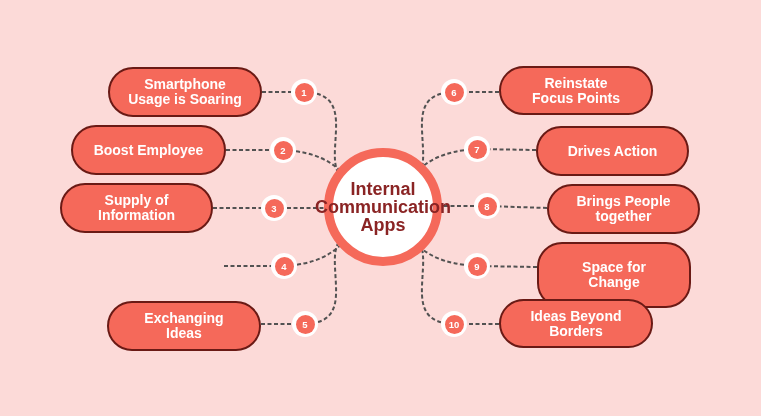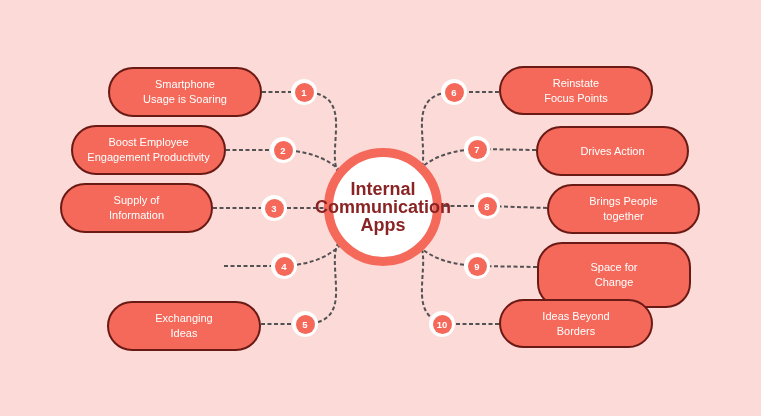--- a/index.html
+++ b/index.html
@@ -9,21 +9,21 @@
     font-family:"Liberation Sans", sans-serif;
   }
   svg.connectors { position:absolute; left:0; top:0; }
   .pill {
     position:absolute; box-sizing:border-box;
     display:flex; flex-direction:column; align-items:center; justify-content:center;
     background:var(--node-fill,#f5695a);
     border:2.5px solid var(--node-border,#6a1a15);
     border-radius:25px;
     color:var(--node-text,#ffffff);
-    font-weight:400; font-size:11px; line-height:15px; text-align:center;
+    font-weight:700; font-size:14px; line-height:15px; text-align:center;
   }
   .pill .line { display:block; }
   .badge {
     position:absolute; width:26px; height:26px; border-radius:50%;
     background:var(--badge-ring,#ffffff);
     display:flex; align-items:center; justify-content:center;
   }
   .badge-inner {
     width:19px; height:19px; border-radius:50%;
     background:var(--badge-fill,#f5695a);
@@ -61,21 +61,20 @@
       <path d="M499,324 H454 M454,324 C427,323 421,310 422,286 C423,260 427,246 411,231"></path>
     </g>
   </svg>
 
   <div class="pill" style="left:108px;top:67px;width:154px;height:50px">
     <span class="line">Smartphone</span>
     <span class="line">Usage is Soaring</span>
   </div>
   <div class="pill" style="left:71px;top:125px;width:155px;height:50px">
     <span class="line">Boost Employee</span>
-    <span class="line">Engagement Productivity</span>
   </div>
   <div class="pill" style="left:60px;top:183px;width:153px;height:50px">
     <span class="line">Supply of</span>
     <span class="line">Information</span>
   </div>
   <div class="pill" style="left:107px;top:301px;width:154px;height:50px">
     <span class="line">Exchanging</span>
     <span class="line">Ideas</span>
   </div>
 
@@ -120,21 +119,21 @@
     </div>
   <div class="badge" style="left:464px;top:136px">
       <span class="badge-inner">7</span>
     </div>
   <div class="badge" style="left:474px;top:193px">
       <span class="badge-inner">8</span>
     </div>
   <div class="badge" style="left:464px;top:253px">
       <span class="badge-inner">9</span>
     </div>
-  <div class="badge" style="left:429px;top:311px">
+  <div class="badge" style="left:441px;top:311px">
       <span class="badge-inner">10</span>
     </div>
 
   <div class="center-circle">
     <span class="line">Internal</span>
     <span class="line">Communication</span>
     <span class="line">Apps</span>
   </div>
 
 </div>

